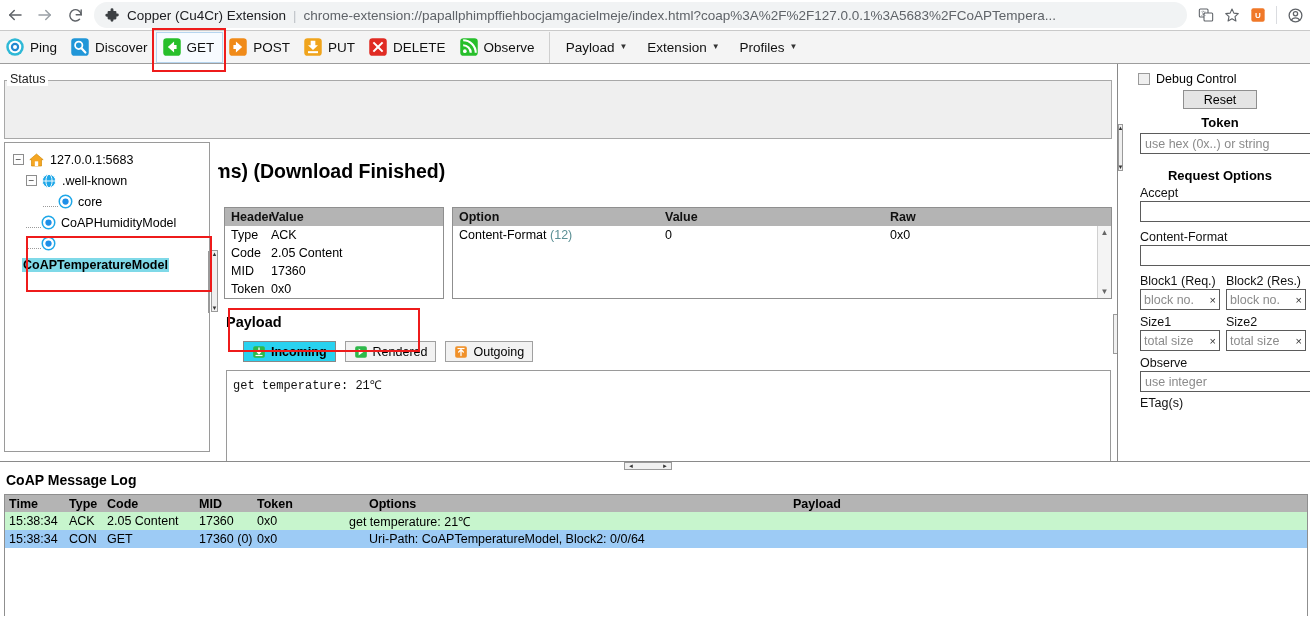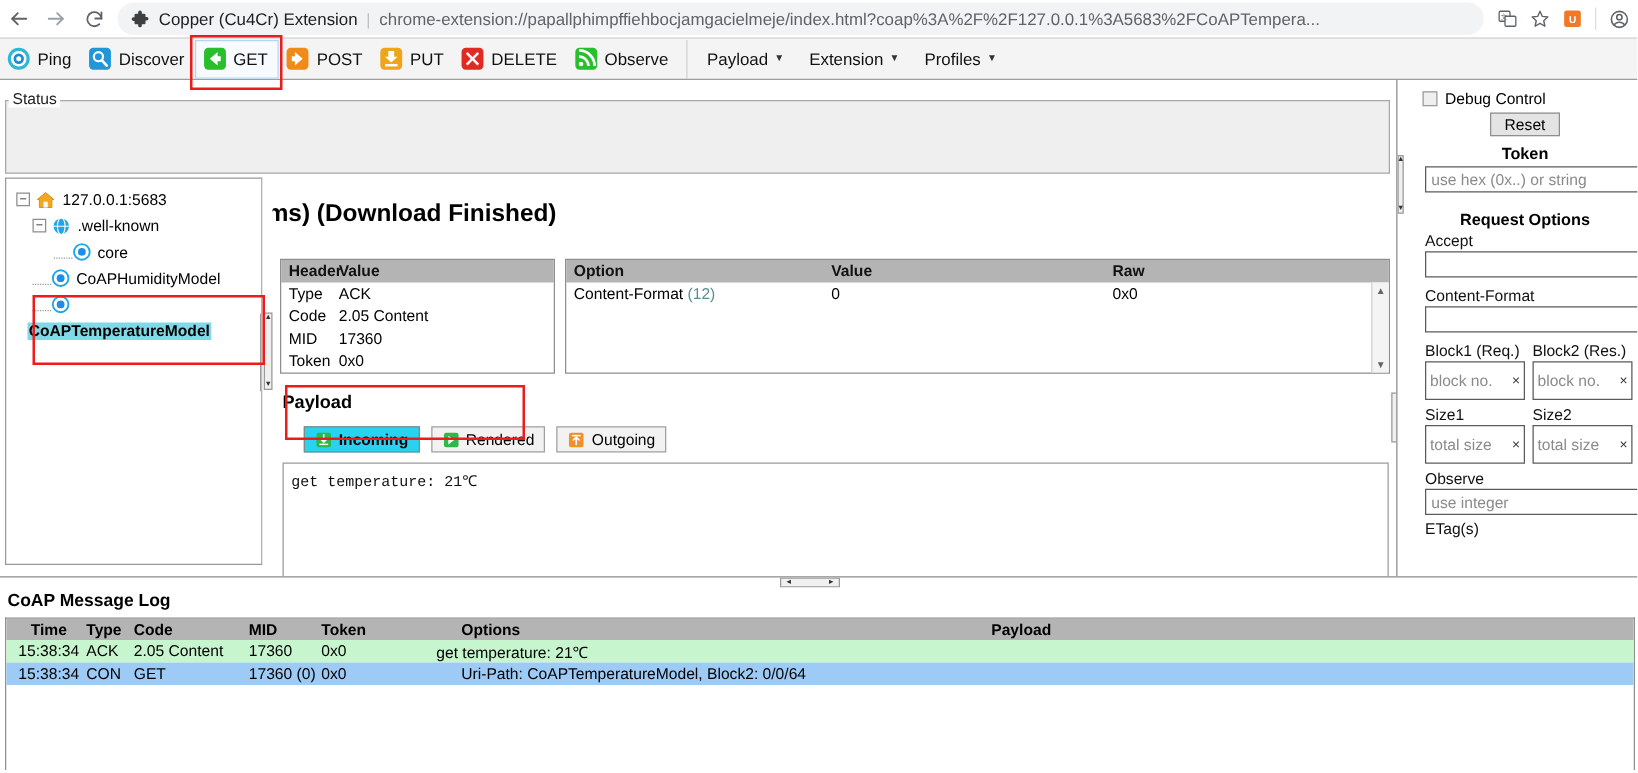--- a/index.html
+++ b/index.html
@@ -183,36 +183,36 @@
     background: #f0f0f0; border: 1px solid #9a9a9a;
   }
 
   
   .r-row { display: flex; align-items: center; gap: 6px; padding: 2px 8px; }
   .chk {
     width: 12px; height: 12px; border: 1px solid #9a9a9a; background: #efefef;
     flex: none;
   }
   .r-btn {
-    width: 56px; height: 19px; border: 1px solid #8f8f8f; background: #e4e4e4;
+    width: 74px; height: 19px; border: 1px solid #8f8f8f; background: #e4e4e4;
     font-size: 12.5px; display: flex; align-items: center; justify-content: center;
     margin: 2px auto 0 auto;
   }
   .r-center { text-align: center; font-weight: bold; font-size: 13px; margin: 6px 0 3px 0; }
   .r-label { font-size: 12.5px; padding: 0 0 1px 10px; color: #111; }
   .r-input {
     height: 21px; border: 1px solid #5b5b5b; background: #fff;
     display: flex; align-items: center; padding: 0 4px; font-size: 12.5px;
     margin: 0 0 8px 10px; color: #8b8b8b;
   }
   .r-input.wide { width: 178px; }
   .r-pairs { display: flex; gap: 6px; margin-left: 10px; }
   .r-pair-col { width: 80px; }
   .r-small {
-    height: 31px; border: 1px solid #5b5b5b; background: #fff;
+    height: 21px; border: 1px solid #5b5b5b; background: #fff;
     display: flex; align-items: center; justify-content: space-between;
     padding: 0 3px; font-size: 12.5px; color: #8b8b8b;
   }
   .xmark { color: #333; font-size: 11px; }
 
   
   .hsplit-main {
     position: absolute; left: 0; top: 461px; width: 1310px; height: 9px;
     background: #fff; border-top: 1px solid #8a8a8a;
   }
@@ -236,21 +236,21 @@
     border: 1px solid #8f8f8f; border-bottom: none; background: #fff;
     overflow: hidden;
   }
   .log-head {
     display: flex; height: 17px; align-items: center;
     background: #b4b4b4; font-weight: bold; font-size: 12.5px;
   }
   .log-row { display: flex; height: 18px; align-items: center; font-size: 12.5px; }
   .log-row.ack { background: #c7f5cd; }
   .log-row.con { background: #9dcbf5; }
-  .c-time { width: 64px; padding-left: 4px; text-align: center; }
+  .c-time { width: 64px; padding-left: 4px; }
   .c-type { width: 38px; }
   .c-code { width: 92px; }
   .c-mid  { width: 58px; }
   .c-token{ width: 92px; }
   .c-opts { width: 424px; margin-left: 20px; }
   .c-pay  { flex: 1; }
 
   .redbox { position: absolute; border: 2px solid #ee1b1b; pointer-events: none; }
 </style>
 </head>

